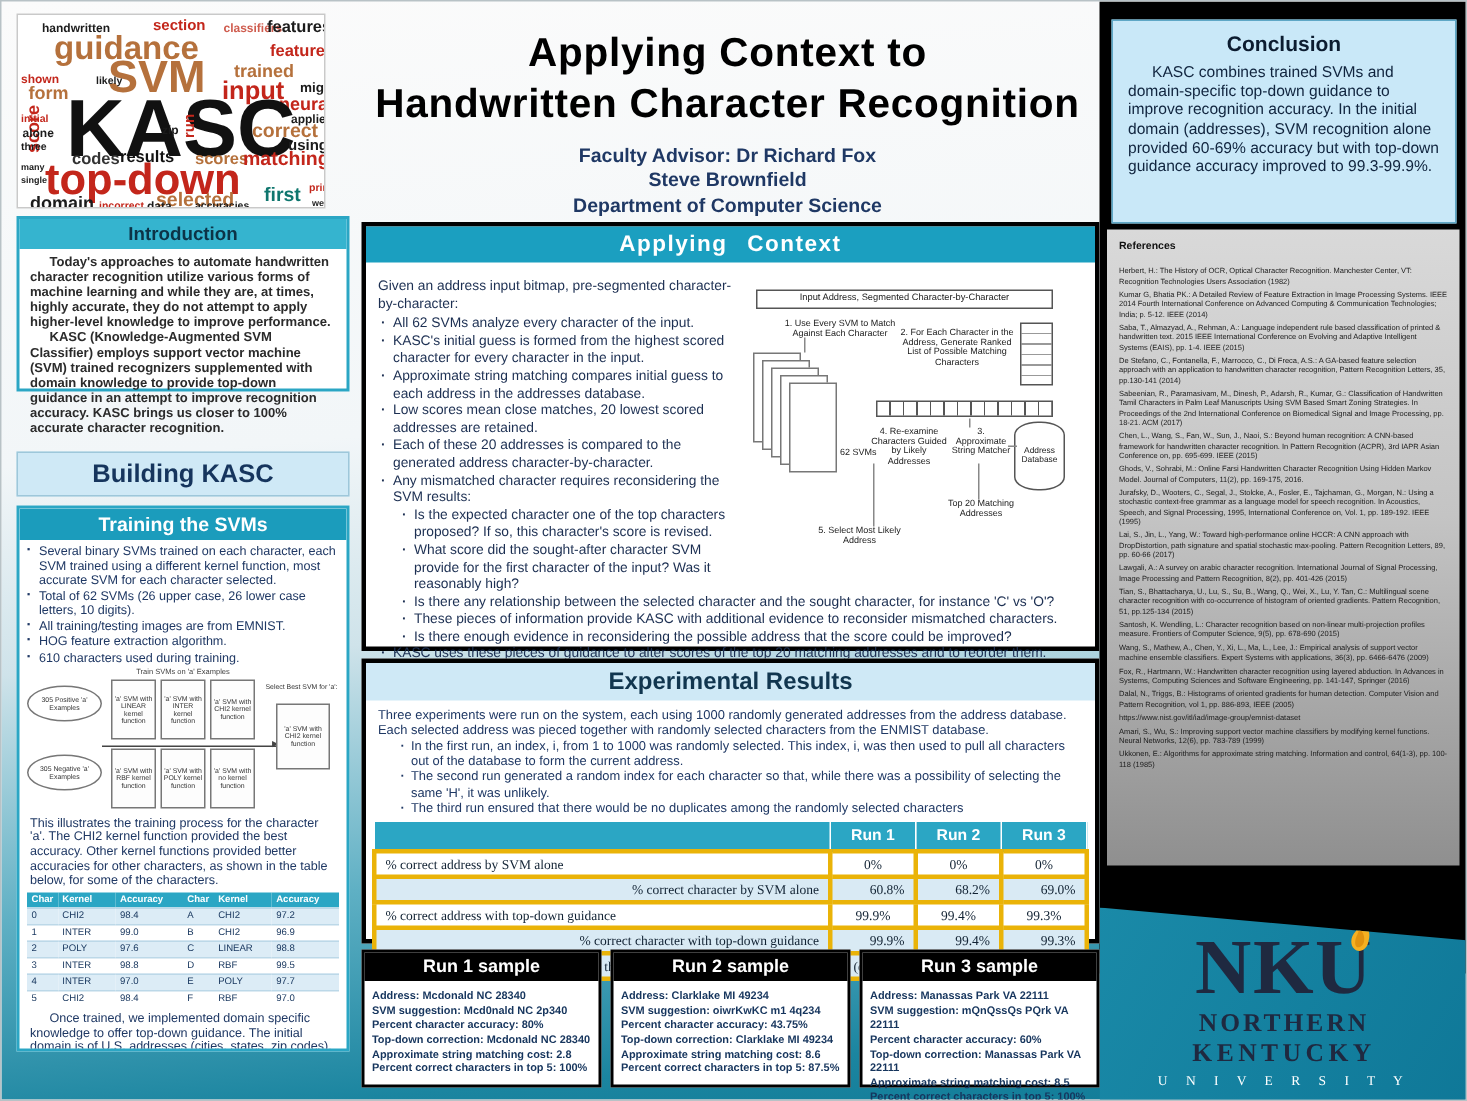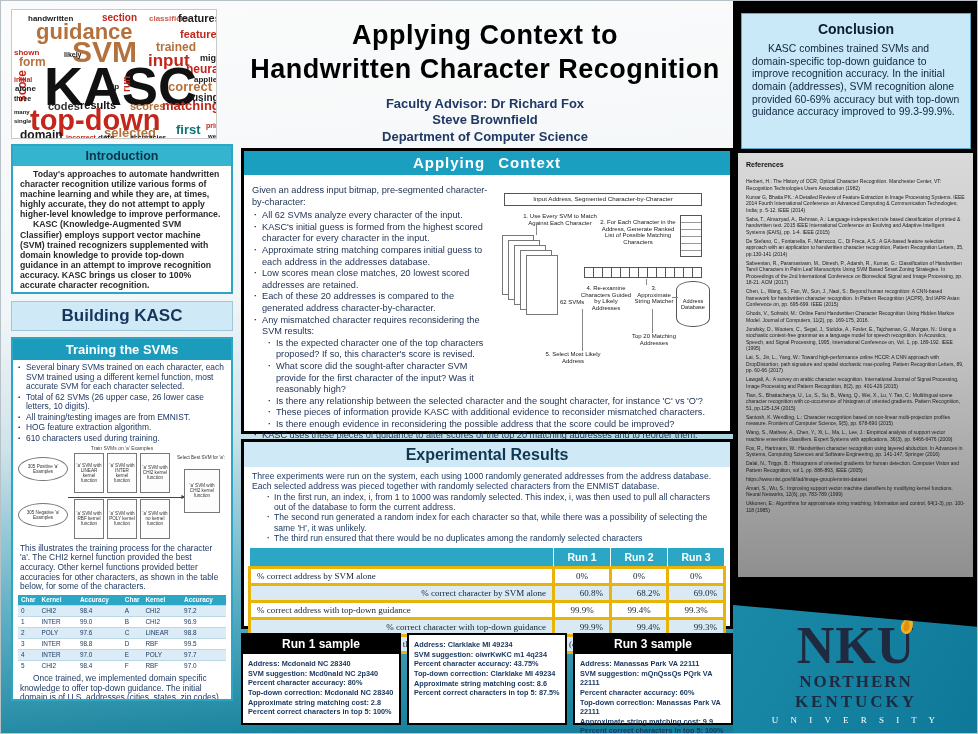--- a/index.html
+++ b/index.html
@@ -36,21 +36,21 @@
   .nku { position:absolute; left:732px; top:596px; width:246px; height:138px; background:linear-gradient(120deg,#1a8aa8,#0f7898);
     clip-path:polygon(0 8px,100% 30px,100% 100%,0 100%); font-family:"Liberation Serif", serif; }
   .nku-inner { position:relative; width:200px; margin:24px auto 0 auto; text-align:center; color:#1f2940; }
   .nku-acr { font-size:52px; font-weight:700; letter-spacing:1px; line-height:.95; position:relative; display:inline-block; }
   .flame { position:absolute; right:-2px; top:-12px; width:22px; height:30px; }
   .nku-l1 { font-size:17px; letter-spacing:2px; margin-top:2px; font-weight:600; }
   .nku-l2 { font-size:17px; letter-spacing:3px; font-weight:600; }
   .nku-l3 { font-size:9px; letter-spacing:5px; color:#fff; margin-top:3px; }
 
   
-  .intro-box { position:absolute; left:10px; top:143px; width:222px; height:150px; background:#fff; border:2px solid #2ba6c4; }
+  .intro-box { position:absolute; left:10px; top:143px; width:222px; height:117px; background:#fff; border:2px solid #2ba6c4; }
   .hdr-teal { height:20px; background:#35b4cf; color:#0c3347; font-weight:700; font-size:12.5px; text-align:center; line-height:20px; }
   .intro-body { padding:3px 7px; font-size:8.7px; color:#2b2b2b; line-height:1.16;font-weight:bold; }
   .intro-body p { text-indent:13px; }
 
   .building-bar { position:absolute; left:10px; top:300px; width:222px; height:30px; background:#cfe9f6; border:1px solid #9ec7da;
     text-align:center; font-size:17px; font-weight:700; color:#16355d; line-height:28px; }
 
   .training-box { position:absolute; left:10px; top:336px; width:222px; height:364px; background:#fff; border:2px solid #2ba6c4; overflow:hidden; }
   .hdr-teal-w { height:21px; background:#1b9cbc; color:#fff; font-weight:700; font-size:13px; text-align:center; line-height:21px; }
   .training-body { padding:3px 5px; }
@@ -432,35 +432,36 @@
       <div class="sample-body">
         <div>Address:  Mcdonald NC 28340</div>
         <div>SVM suggestion:  Mcd0nald NC 2p340</div>
         <div>Percent character accuracy:  80%</div>
         <div>Top-down correction:  Mcdonald NC 28340</div>
         <div>Approximate string matching cost:  2.8</div>
         <div>Percent correct characters in top 5:  100%</div>
       </div>
     </div>
     <div class="sample">
+      <div class="sample-hdr">Run 2 sample</div>
       <div class="sample-body">
         <div>Address: Clarklake MI  49234</div>
         <div>SVM suggestion: oiwrKwKC m1  4q234</div>
         <div>Percent character accuracy: 43.75%</div>
         <div>Top-down correction: Clarklake MI  49234</div>
         <div>Approximate string matching cost:  8.6</div>
         <div>Percent correct characters in top 5:  87.5%</div>
       </div>
     </div>
     <div class="sample">
       <div class="sample-hdr">Run 3 sample</div>
       <div class="sample-body">
         <div>Address: Manassas Park VA  22111</div>
         <div>SVM suggestion: mQnQssQs PQrk VA 22111</div>
         <div>Percent character accuracy:  60%</div>
         <div>Top-down correction: Manassas Park VA 22111</div>
-        <div>Approximate string matching cost:  9.9</div>
+        <div>Approximate string matching cost:  8.5</div>
         <div>Percent correct characters in top 5:  100%</div>
       </div>
     </div>
   </div>
 
 </div>
 
 </body></html>

